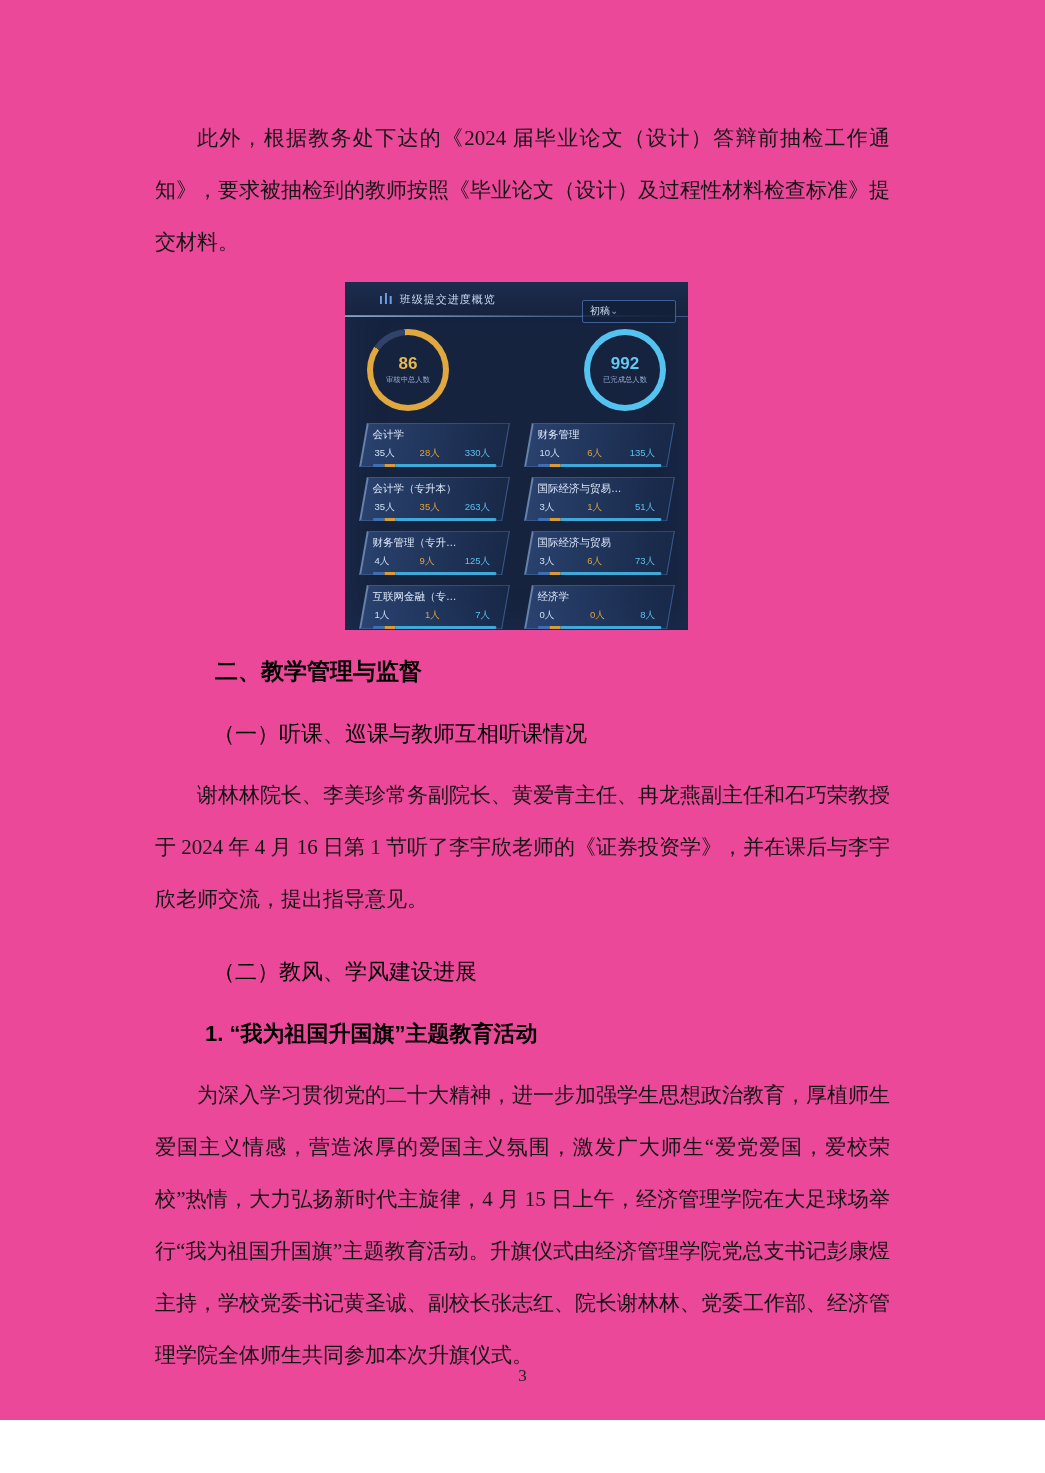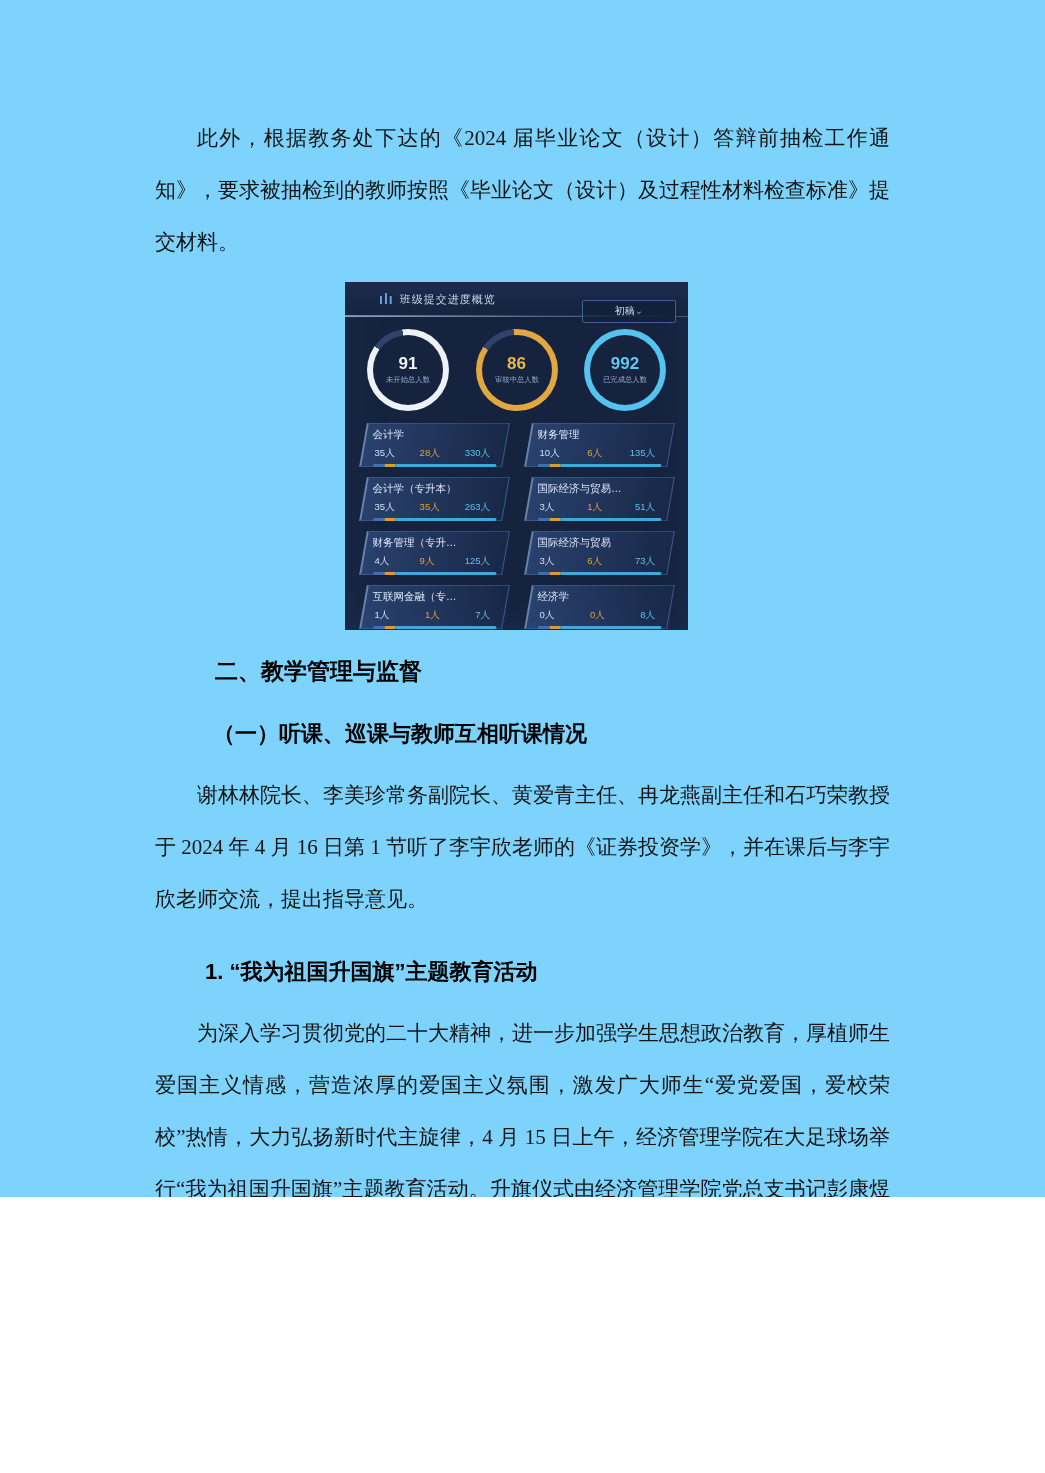--- a/index.html
+++ b/index.html
@@ -1,44 +1,44 @@
 <!DOCTYPE html>
 <html><head>
 <meta charset="utf-8">
 <style>
   html,body{margin:0;padding:0;background:#ffffff;}
-  .page{width:1045px;height:1197px;background:#7dd3fc;position:relative;overflow:hidden;
+  .page{width:1045px;height:1420px;background:#ec4899;position:relative;overflow:hidden;
         font-family:"Liberation Serif","DejaVu Serif",serif;color:#141414;}
   .content{padding:112px 155px 0 155px;}
   p.body{font-size:21px;line-height:52px;text-align:justify;text-indent:42px;margin:0;}
   p.tight{margin-top:6px;}
 
   
   .h-main{font-family:"Liberation Sans","DejaVu Sans",sans-serif;font-weight:bold;
           font-size:23px;color:#000;margin:26px 0 0 60px;}
-  .h-sub{font-family:"Liberation Sans","DejaVu Sans",sans-serif;font-weight:bold;
+  .h-sub{font-family:"Liberation Sans","DejaVu Sans",sans-serif;font-weight:normal;
          font-size:22px;color:#000;margin:32px 0 0 58px;}
   .h-num{font-family:"Liberation Sans","DejaVu Sans",sans-serif;font-weight:bold;
          font-size:22px;color:#000;margin:32px 0 0 50px;}
   .sp-before-p{height:20px;}
 
   
   .dashboard{width:343px;height:348px;margin:14px 0 0 190px;background:#16233e;
              font-family:"Liberation Sans","DejaVu Sans",sans-serif;position:relative;
              box-shadow:inset 0 0 40px rgba(40,70,130,.25);}
   .dash-header{height:34px;display:flex;align-items:center;padding:0 12px;
                background:linear-gradient(180deg,#1c2c4e 0%,#16233e 100%);
                border-bottom:1px solid rgba(130,170,230,.35);position:relative;}
   .dash-header::after{content:"";position:absolute;left:0;right:0;bottom:-1px;height:2px;
                background:linear-gradient(90deg,rgba(200,225,255,.55),rgba(120,160,220,.15) 60%,transparent);}
   .dash-icon{color:#6fa0e0;font-size:14px;font-weight:bold;margin:0 6px 0 22px;letter-spacing:1px;}
   .dash-title{color:#c8d8f0;font-size:11px;letter-spacing:1px;}
   .dash-select{margin-left:auto;width:78px;height:21px;border:1px solid #3f5f96;background:#132richa;
                background:#13203a;border-radius:2px;display:flex;align-items:center;
-               justify-content:center;padding:0 7px;cursor:pointer;margin-top:24px;}
+               justify-content:flex-start;padding:0 7px;cursor:pointer;margin-top:24px;}
   .dash-select .val{color:#cfe0f5;font-size:10px;}
   .dash-select .chev{color:#7d9cc9;font-size:10px;line-height:10px;}
 
   .dash-stats{display:flex;justify-content:space-between;padding:12px 22px 8px;}
   .ring{width:82px;height:82px;border-radius:50%;display:flex;align-items:center;justify-content:center;}
   .ring-white{background:conic-gradient(from -8deg,#edf1f8 0 87%,#31436a 87% 100%);}
   .ring-yellow{background:conic-gradient(from -5deg,#e0a83f 0 86%,#31436a 86% 100%);}
   .ring-cyan{background:conic-gradient(#55c3f0 0 100%);}
   .ring-inner{width:70px;height:70px;border-radius:50%;background:#16233e;display:flex;
               flex-direction:column;align-items:center;justify-content:center;gap:1px;}
@@ -72,26 +72,20 @@
       <div class="dash-header">
         <span class="dash-icon">ılı</span>
         <span class="dash-title">班级提交进度概览</span>
         <div class="dash-select">
           <span class="val">初稿</span>
           <span class="chev">⌄</span>
         </div>
       </div>
 
       <div class="dash-stats">
-        <div class="ring ring-white">
-          <div class="ring-inner">
-            <span class="stat-num white">91</span>
-            <span class="stat-lbl">未开始总人数</span>
-          </div>
-        </div>
         <div class="ring ring-yellow">
           <div class="ring-inner">
             <span class="stat-num yellow">86</span>
             <span class="stat-lbl">审核中总人数</span>
           </div>
         </div>
         <div class="ring ring-cyan">
           <div class="ring-inner">
             <span class="stat-num cyan">992</span>
             <span class="stat-lbl">已完成总人数</span>
@@ -231,20 +225,21 @@
 
       </div>
     </div>
 
     <div class="h-main">二、教学管理与监督</div>
     <div class="h-sub">（一）听课、巡课与教师互相听课情况</div>
 
     <div class="sp-before-p"></div>
     <p class="body">谢林林院长、李美珍常务副院长、黄爱青主任、冉龙燕副主任和石巧荣教授于 2024 年 4 月 16 日第 1 节听了李宇欣老师的《证券投资学》，并在课后与李宇欣老师交流，提出指导意见。</p>
 
+    <div class="h-sub">（二）教风、学风建设进展</div>
     <div class="h-num">1. “我为祖国升国旗”主题教育活动</div>
 
     <div class="sp-before-p"></div>
     <p class="body">为深入学习贯彻党的二十大精神，进一步加强学生思想政治教育，厚植师生爱国主义情感，营造浓厚的爱国主义氛围，激发广大师生“爱党爱国，爱校荣校”热情，大力弘扬新时代主旋律，4 月 15 日上午，经济管理学院在大足球场举行“我为祖国升国旗”主题教育活动。升旗仪式由经济管理学院党总支书记彭康煜主持，学校党委书记黄圣诚、副校长张志红、院长谢林林、党委工作部、经济管理学院全体师生共同参加本次升旗仪式。</p>
 
   </div>
 
   <div class="page-number">3</div>
 </div>
 

